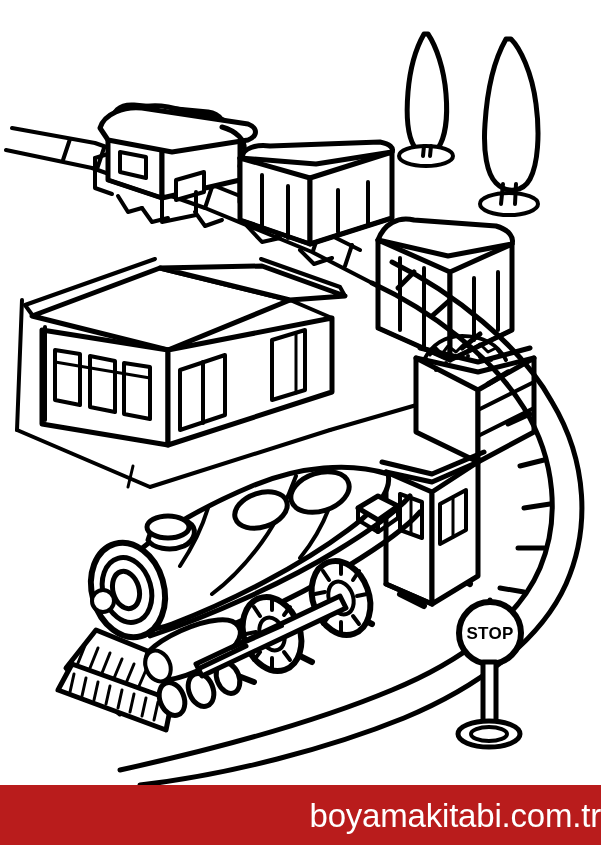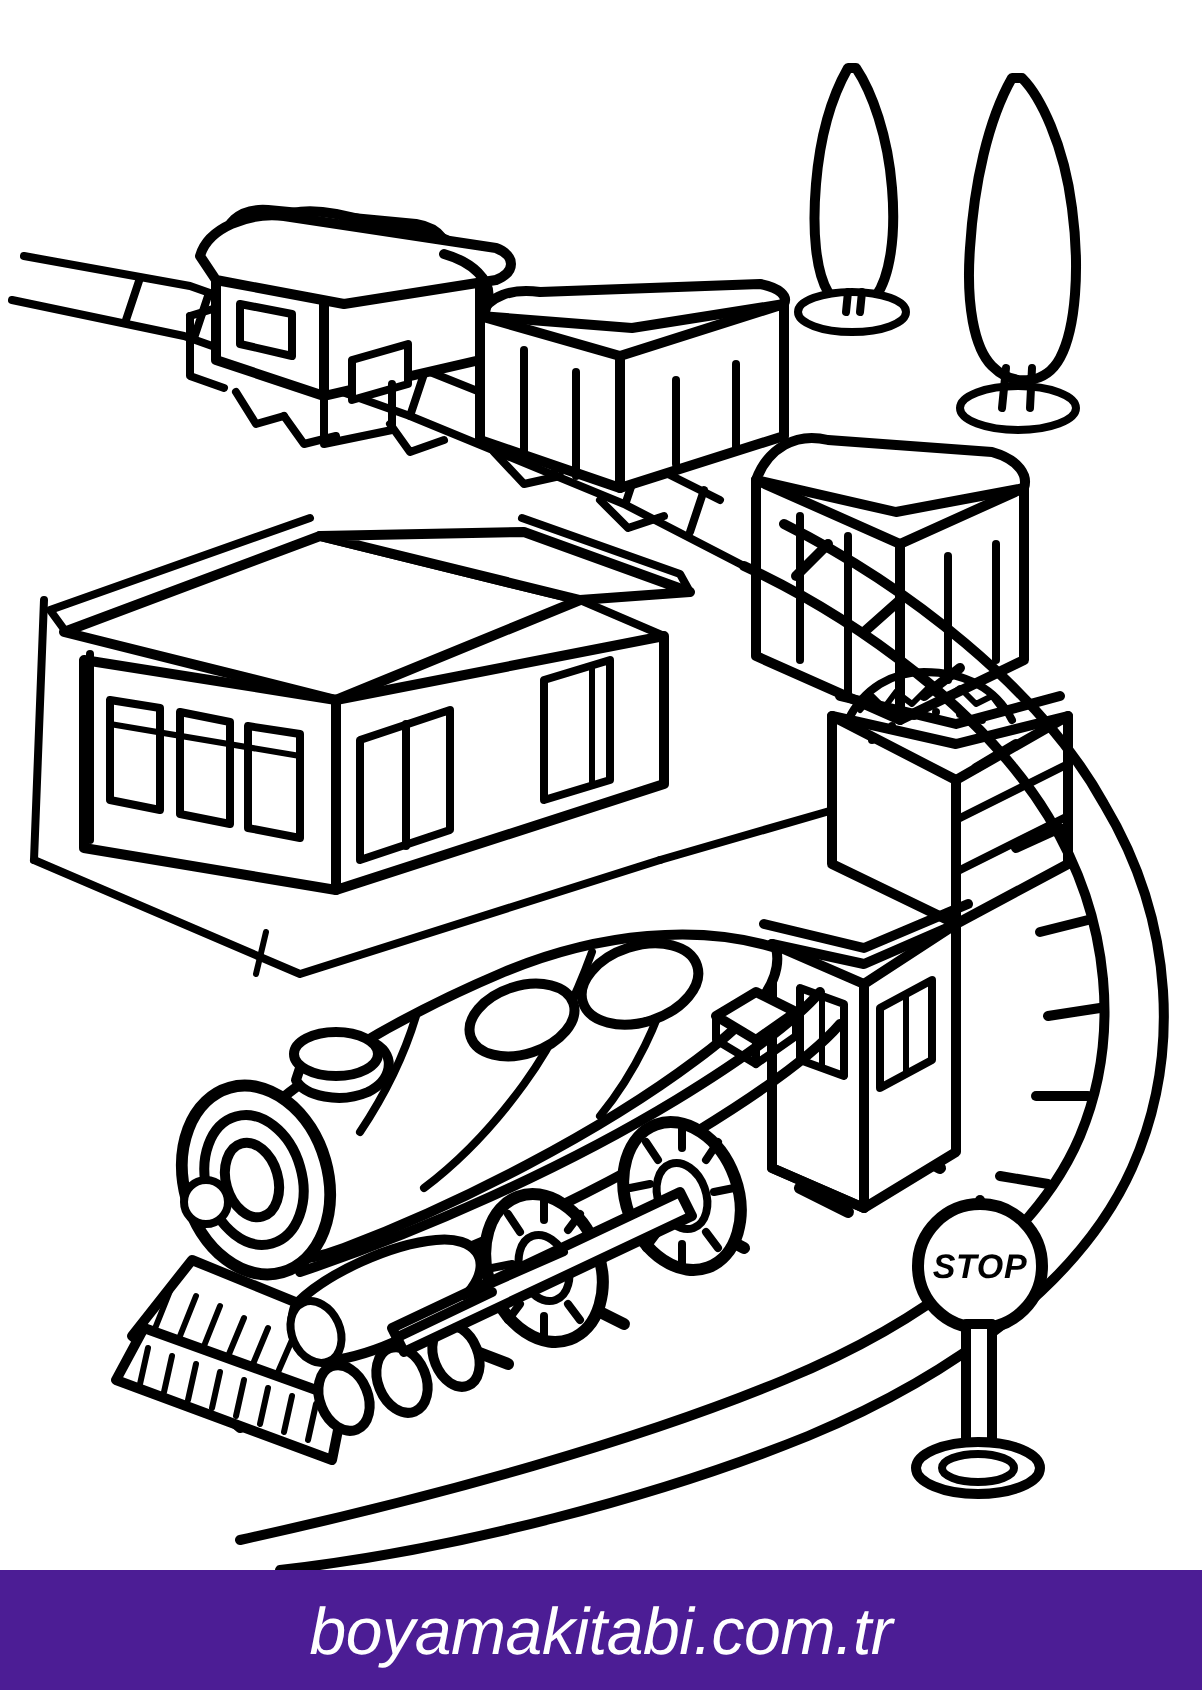--- a/index.html
+++ b/index.html
@@ -11,21 +11,20 @@
     width: 601px;
     height: 845px;
     font-family: "Liberation Sans", sans-serif;
     overflow: hidden;
   }
   #page {
     position: relative;
     width: 601px;
     height: 845px;
     background: #ffffff;
-    font-style: italic;
   }
   #artboard {
     position: absolute;
     left: 0;
     top: 0;
     width: 601px;
     height: 785px;
     background: #ffffff;
   }
   #artboard svg {
@@ -48,24 +47,24 @@
   .solid {
     fill: #000000;
     stroke: none;
   }
   #footer {
     position: absolute;
     left: 0;
     top: 785px;
     width: 601px;
     height: 60px;
-    background: #4c1d95;
+    background: #b91c1c;
     display: flex;
     align-items: center;
-    justify-content: center;
+    justify-content: flex-end;
   }
   #footer-text {
     color: #ffffff;
     font-family: "Liberation Sans", sans-serif;
     font-size: 33px;
     font-weight: 400;
     letter-spacing: -0.2px;
     line-height: 1;
   }
   .stoplabel {

